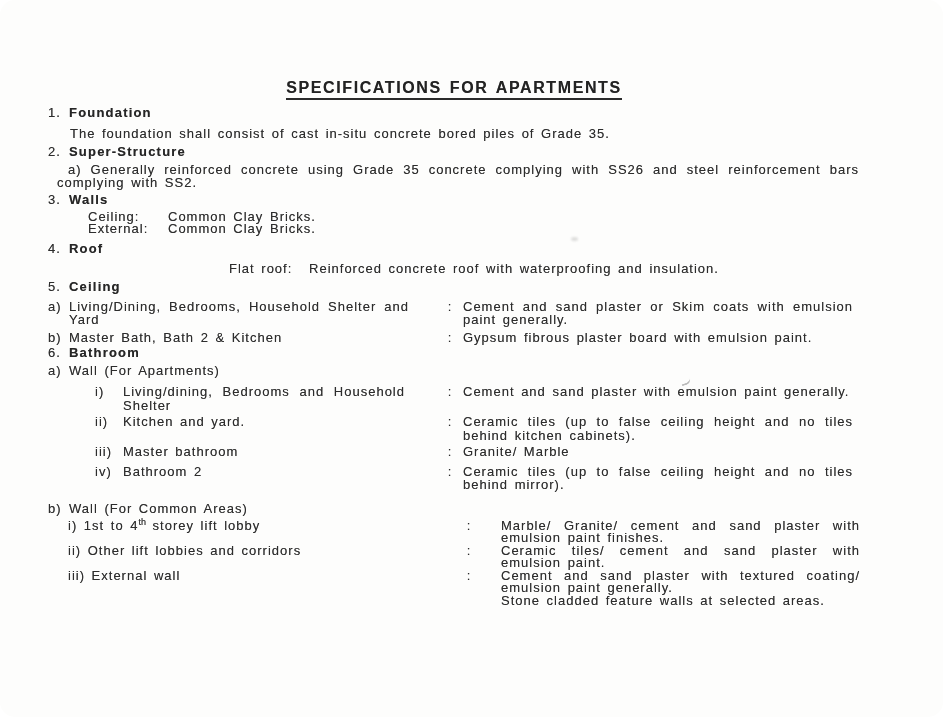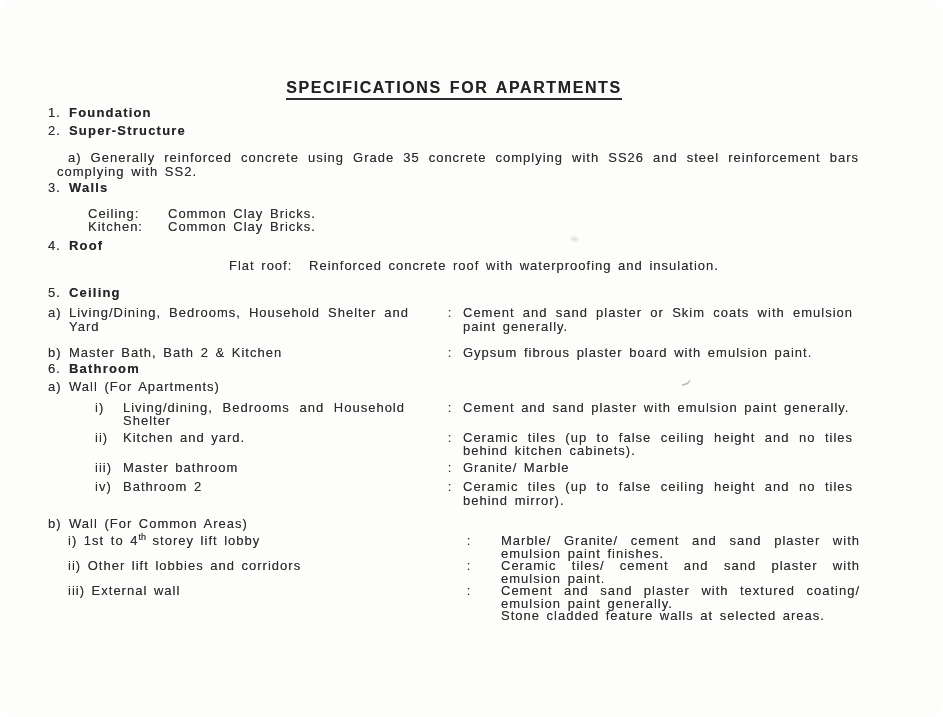--- a/index.html
+++ b/index.html
@@ -49,21 +49,21 @@
   .i-num { margin-left: 47px; width: 28px; flex: none; }
   .ltxt6 { width: 282px; text-align: justify; }
   .b-left { width: 389px; flex: none; padding-left: 20px; display: block; }
   .tc-colon { width: 26px; flex: none; text-align: center; }
   .tc-right { width: 390px; text-align: justify; }
   .tc.tight { line-height: 12.5px; gap: 19px; }
 
   sup { font-size: 9px; letter-spacing: 0; line-height: 0; vertical-align: super; }
 
   .mt2 { margin-top: 2px; }  .mt3 { margin-top: 3px; }
-  .mt4 { margin-top: 4px; }  .mt5 { margin-top: 13px; }
+  .mt4 { margin-top: 4px; }  .mt5 { margin-top: 4px; }
   .mt6 { margin-top: 6px; }  .mt7 { margin-top: 7px; }  .mt10 { margin-top: 10px; }
 
   .scan-tick {
     position: absolute; left: 681px; top: 379px;
     width: 10px; height: 6px;
     border-bottom: 2px solid #8f8f8f;
     border-radius: 0 0 7px 2px;
     transform: rotate(-18deg);
     opacity: .6;
   }
@@ -82,37 +82,38 @@
 <div class="page">
 
   <div class="title-wrap">
     <span class="doc-title">SPECIFICATIONS FOR APARTMENTS</span>
   </div>
 
   <div class="h-row mt6">
     <span class="h-num">1.</span>
     <span class="h-txt">Foundation</span>
   </div>
+  <p class="body-p p-found mt7">The foundation shall consist of cast in-situ concrete bored piles of Grade 35.</p>
 
   <div class="h-row mt4">
     <span class="h-num">2.</span>
     <span class="h-txt">Super-Structure</span>
   </div>
   <p class="body-p p-super mt5">a) Generally reinforced concrete using Grade 35 concrete complying with SS26 and steel reinforcement bars complying with SS2.</p>
 
   <div class="h-row mt3">
     <span class="h-num">3.</span>
     <span class="h-txt">Walls</span>
   </div>
   <div class="lv-row mt5">
     <span class="lv-label">Ceiling:</span>
     <span class="lv-value">Common Clay Bricks.</span>
   </div>
   <div class="lv-row">
-    <span class="lv-label">Kitchen:</span>
+    <span class="lv-label">External:</span>
     <span class="lv-value">Common Clay Bricks.</span>
   </div>
 
   <div class="h-row mt6">
     <span class="h-num">4.</span>
     <span class="h-txt">Roof</span>
   </div>
   <div class="lv-row roof mt6">
     <span class="lv-label">Flat roof:</span>
     <span class="lv-value">Reinforced concrete roof with waterproofing and insulation.</span>

